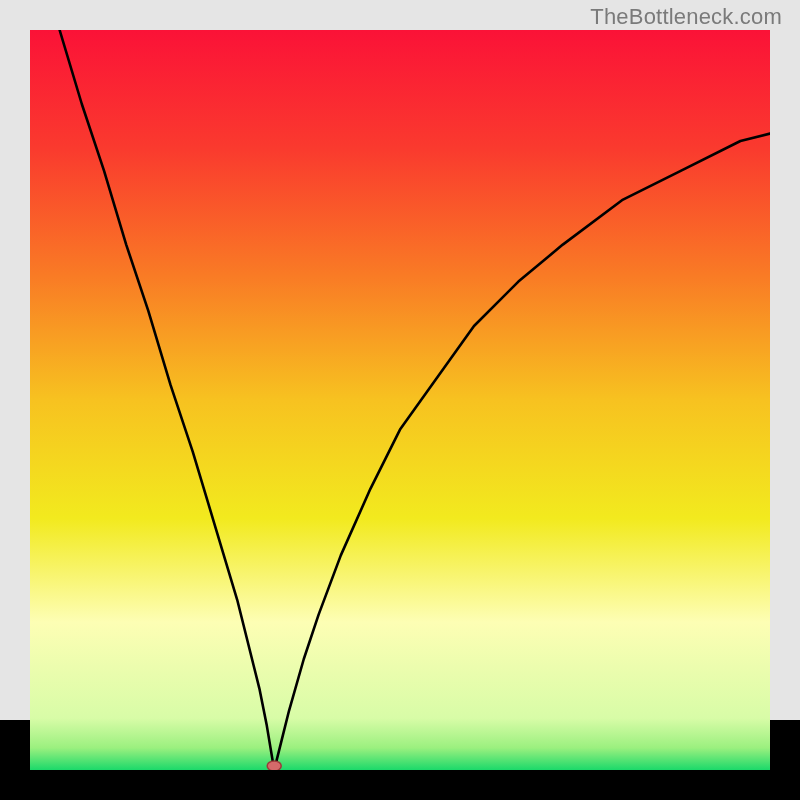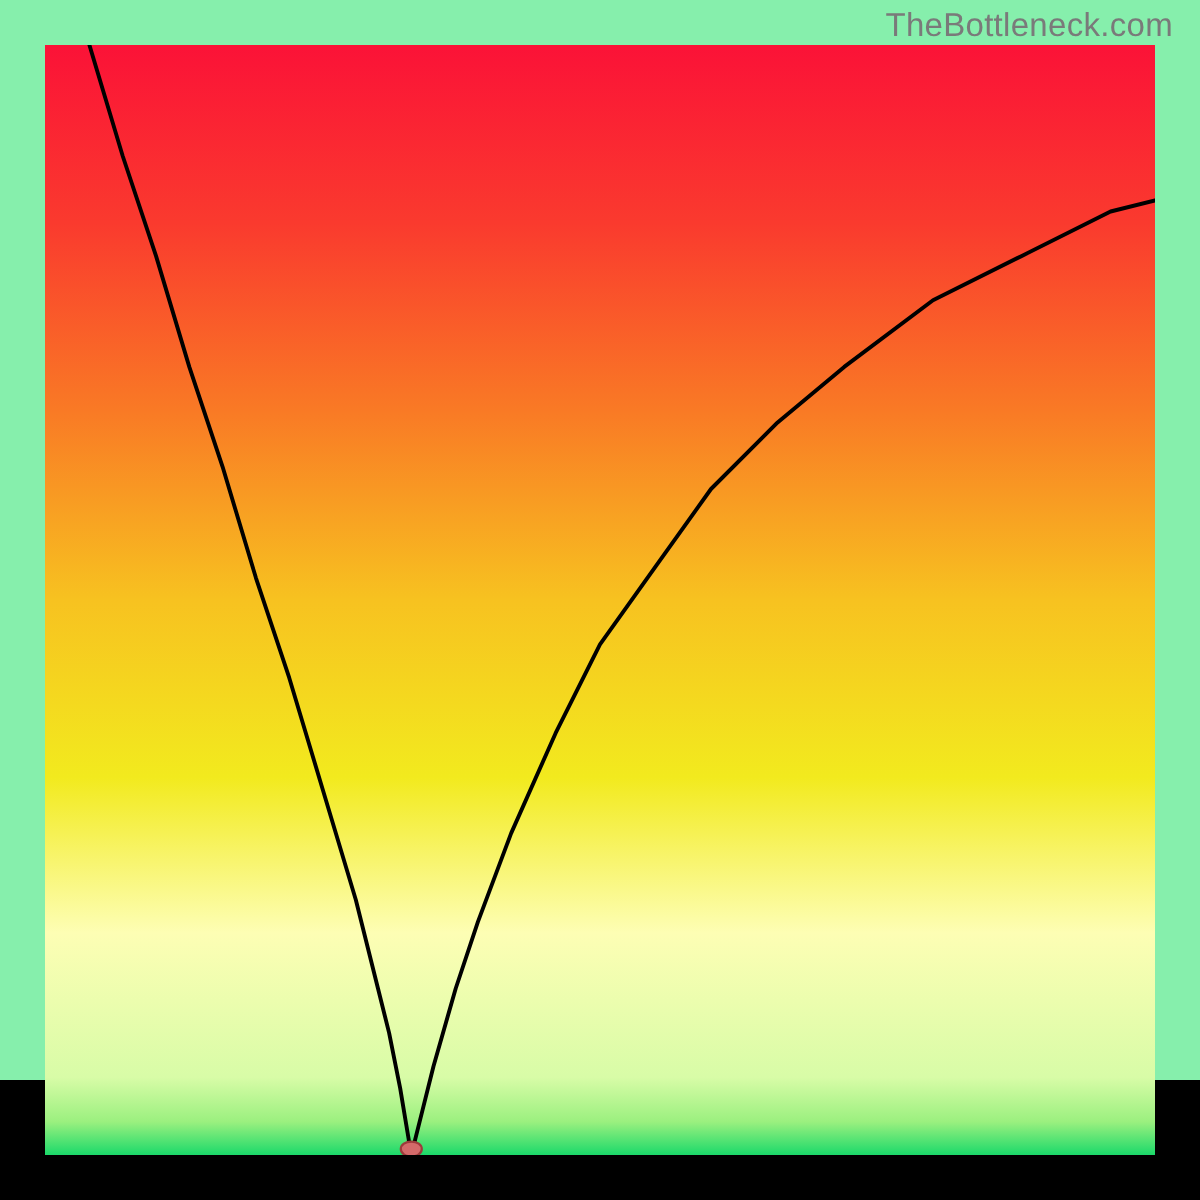--- a/index.html
+++ b/index.html
@@ -8,21 +8,21 @@
     width: 800px;
     height: 800px;
     background: #000;
     overflow: hidden;
     font-family: Arial, Helvetica, sans-serif;
   }
   .frame {
     position: relative;
     width: 800px;
     height: 720px;
-    background: #86efac;
+    background: #e5e5e5;
   }
   .watermark {
     position: absolute;
     top: 4px;
     right: 18px;
     color: #7a7a7a;
     font-size: 22px;
     letter-spacing: 0.2px;
     user-select: none;
   }

